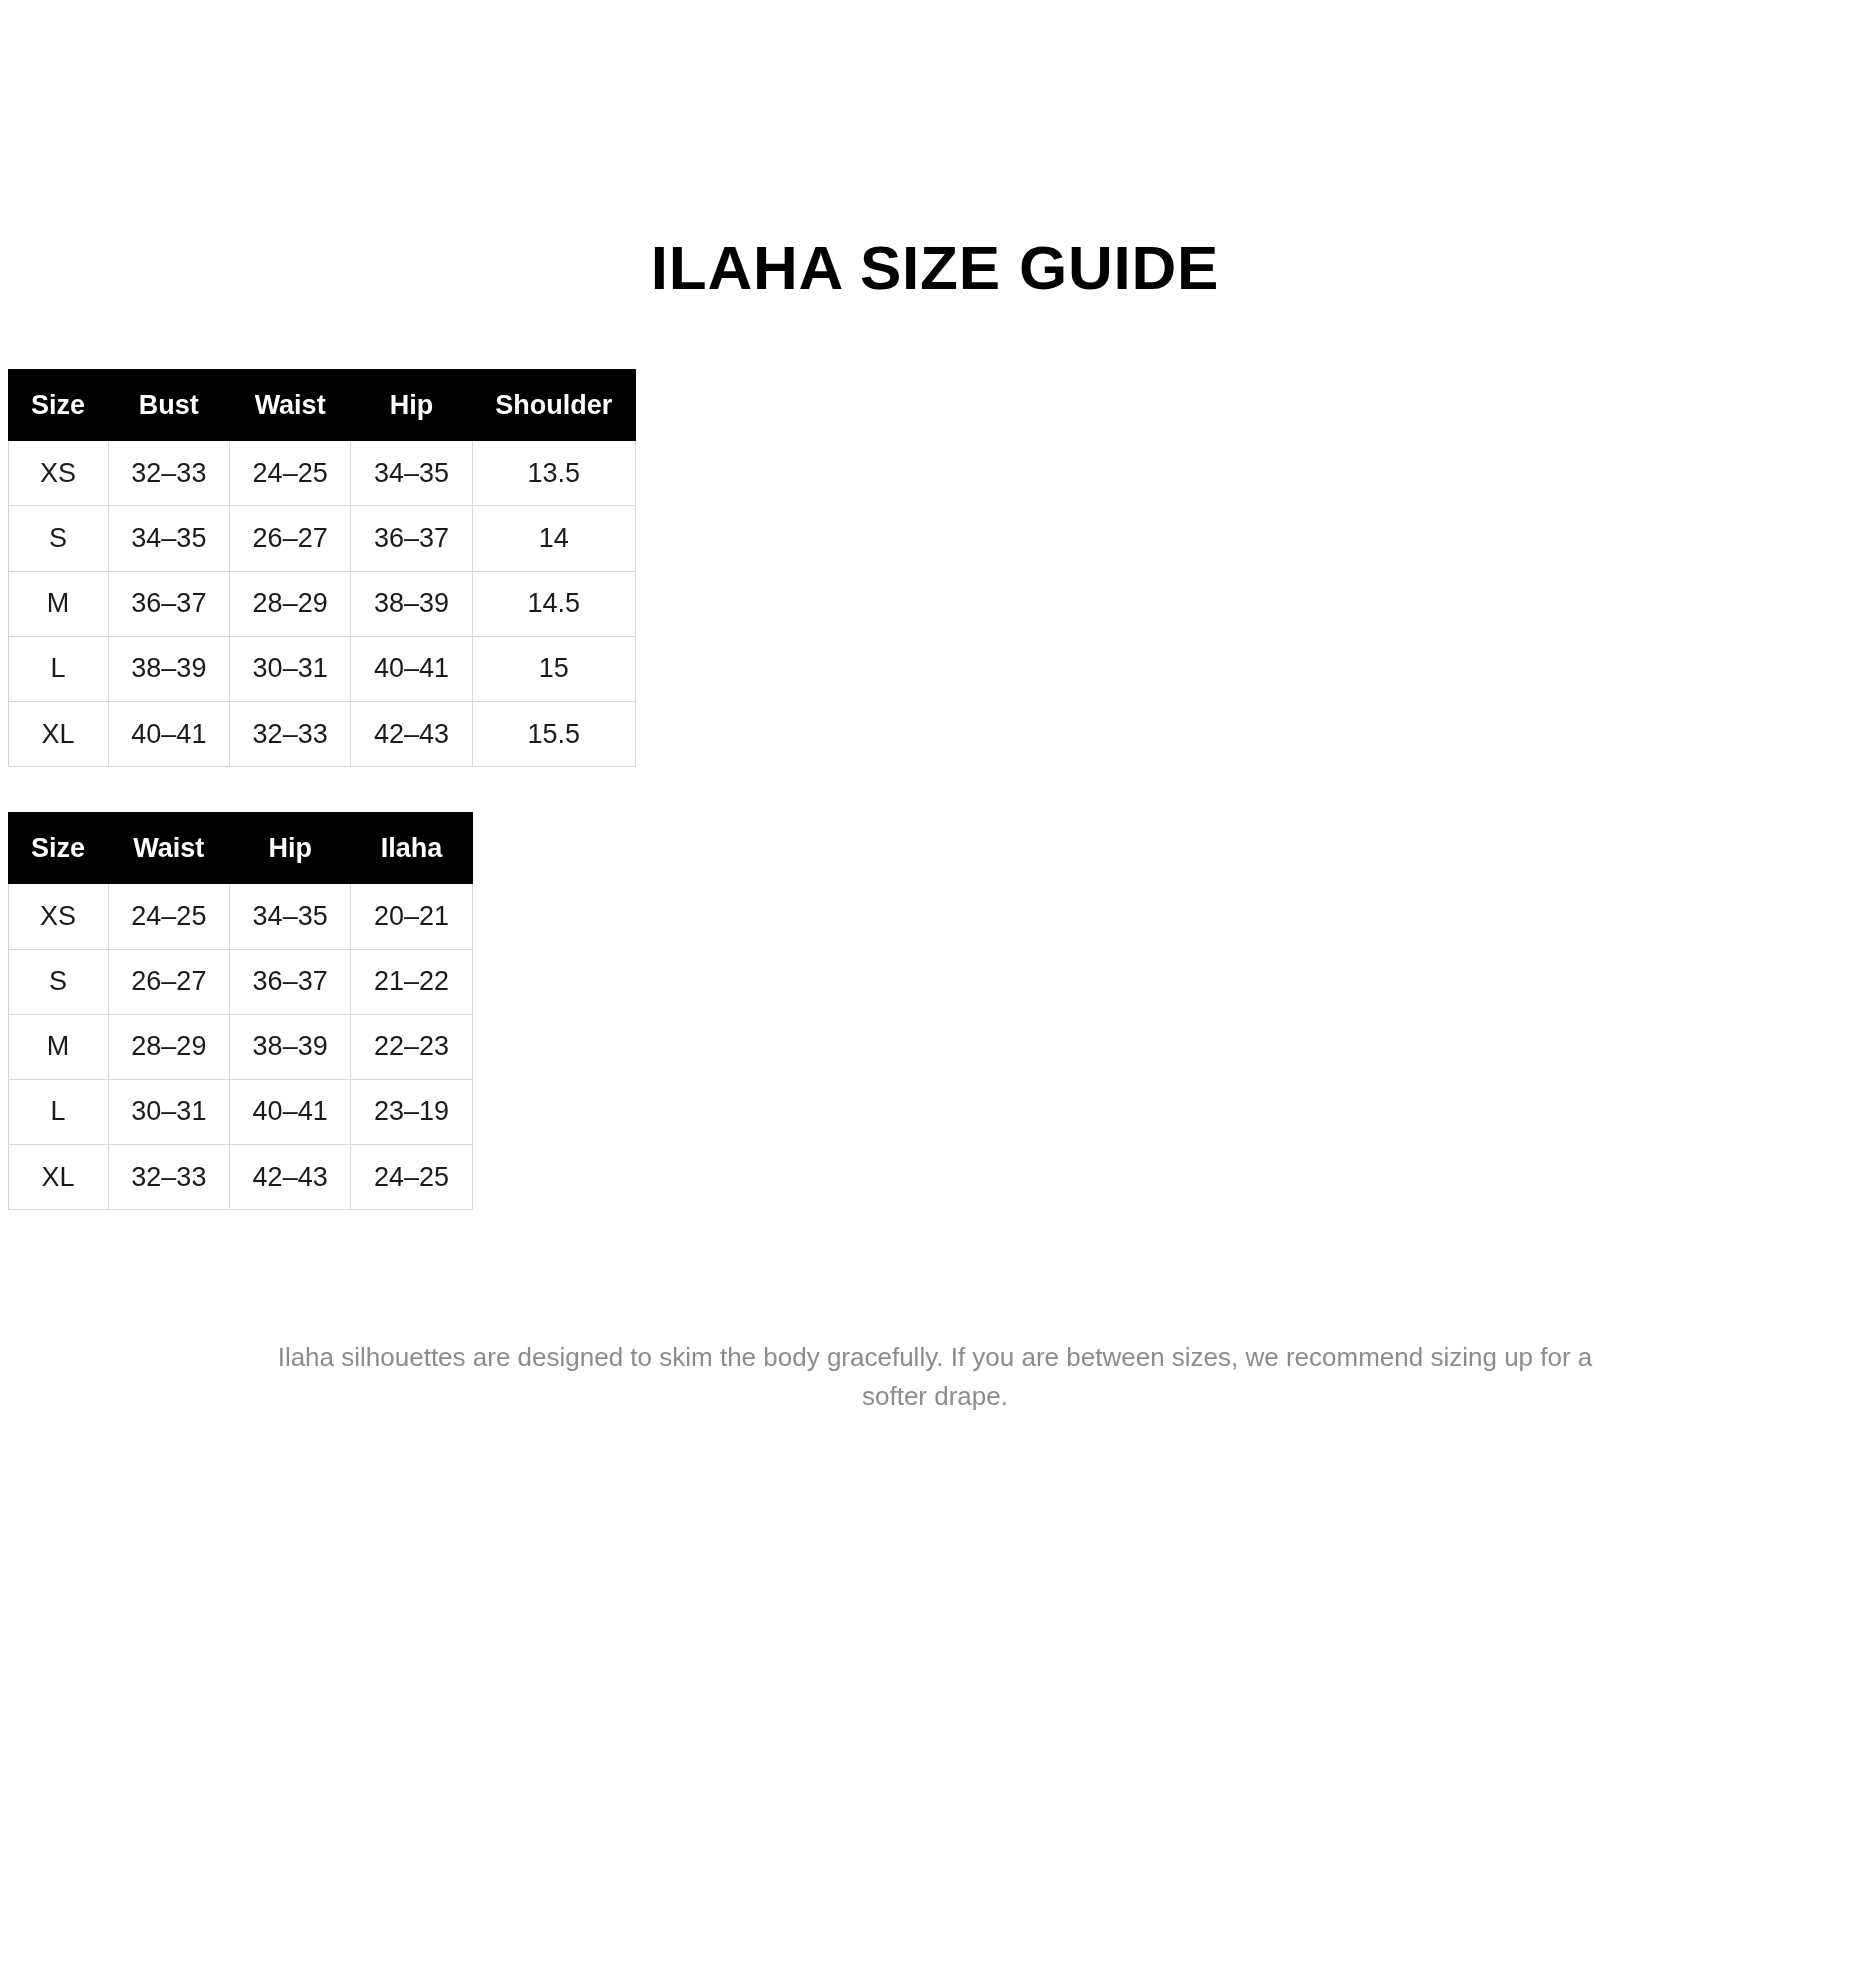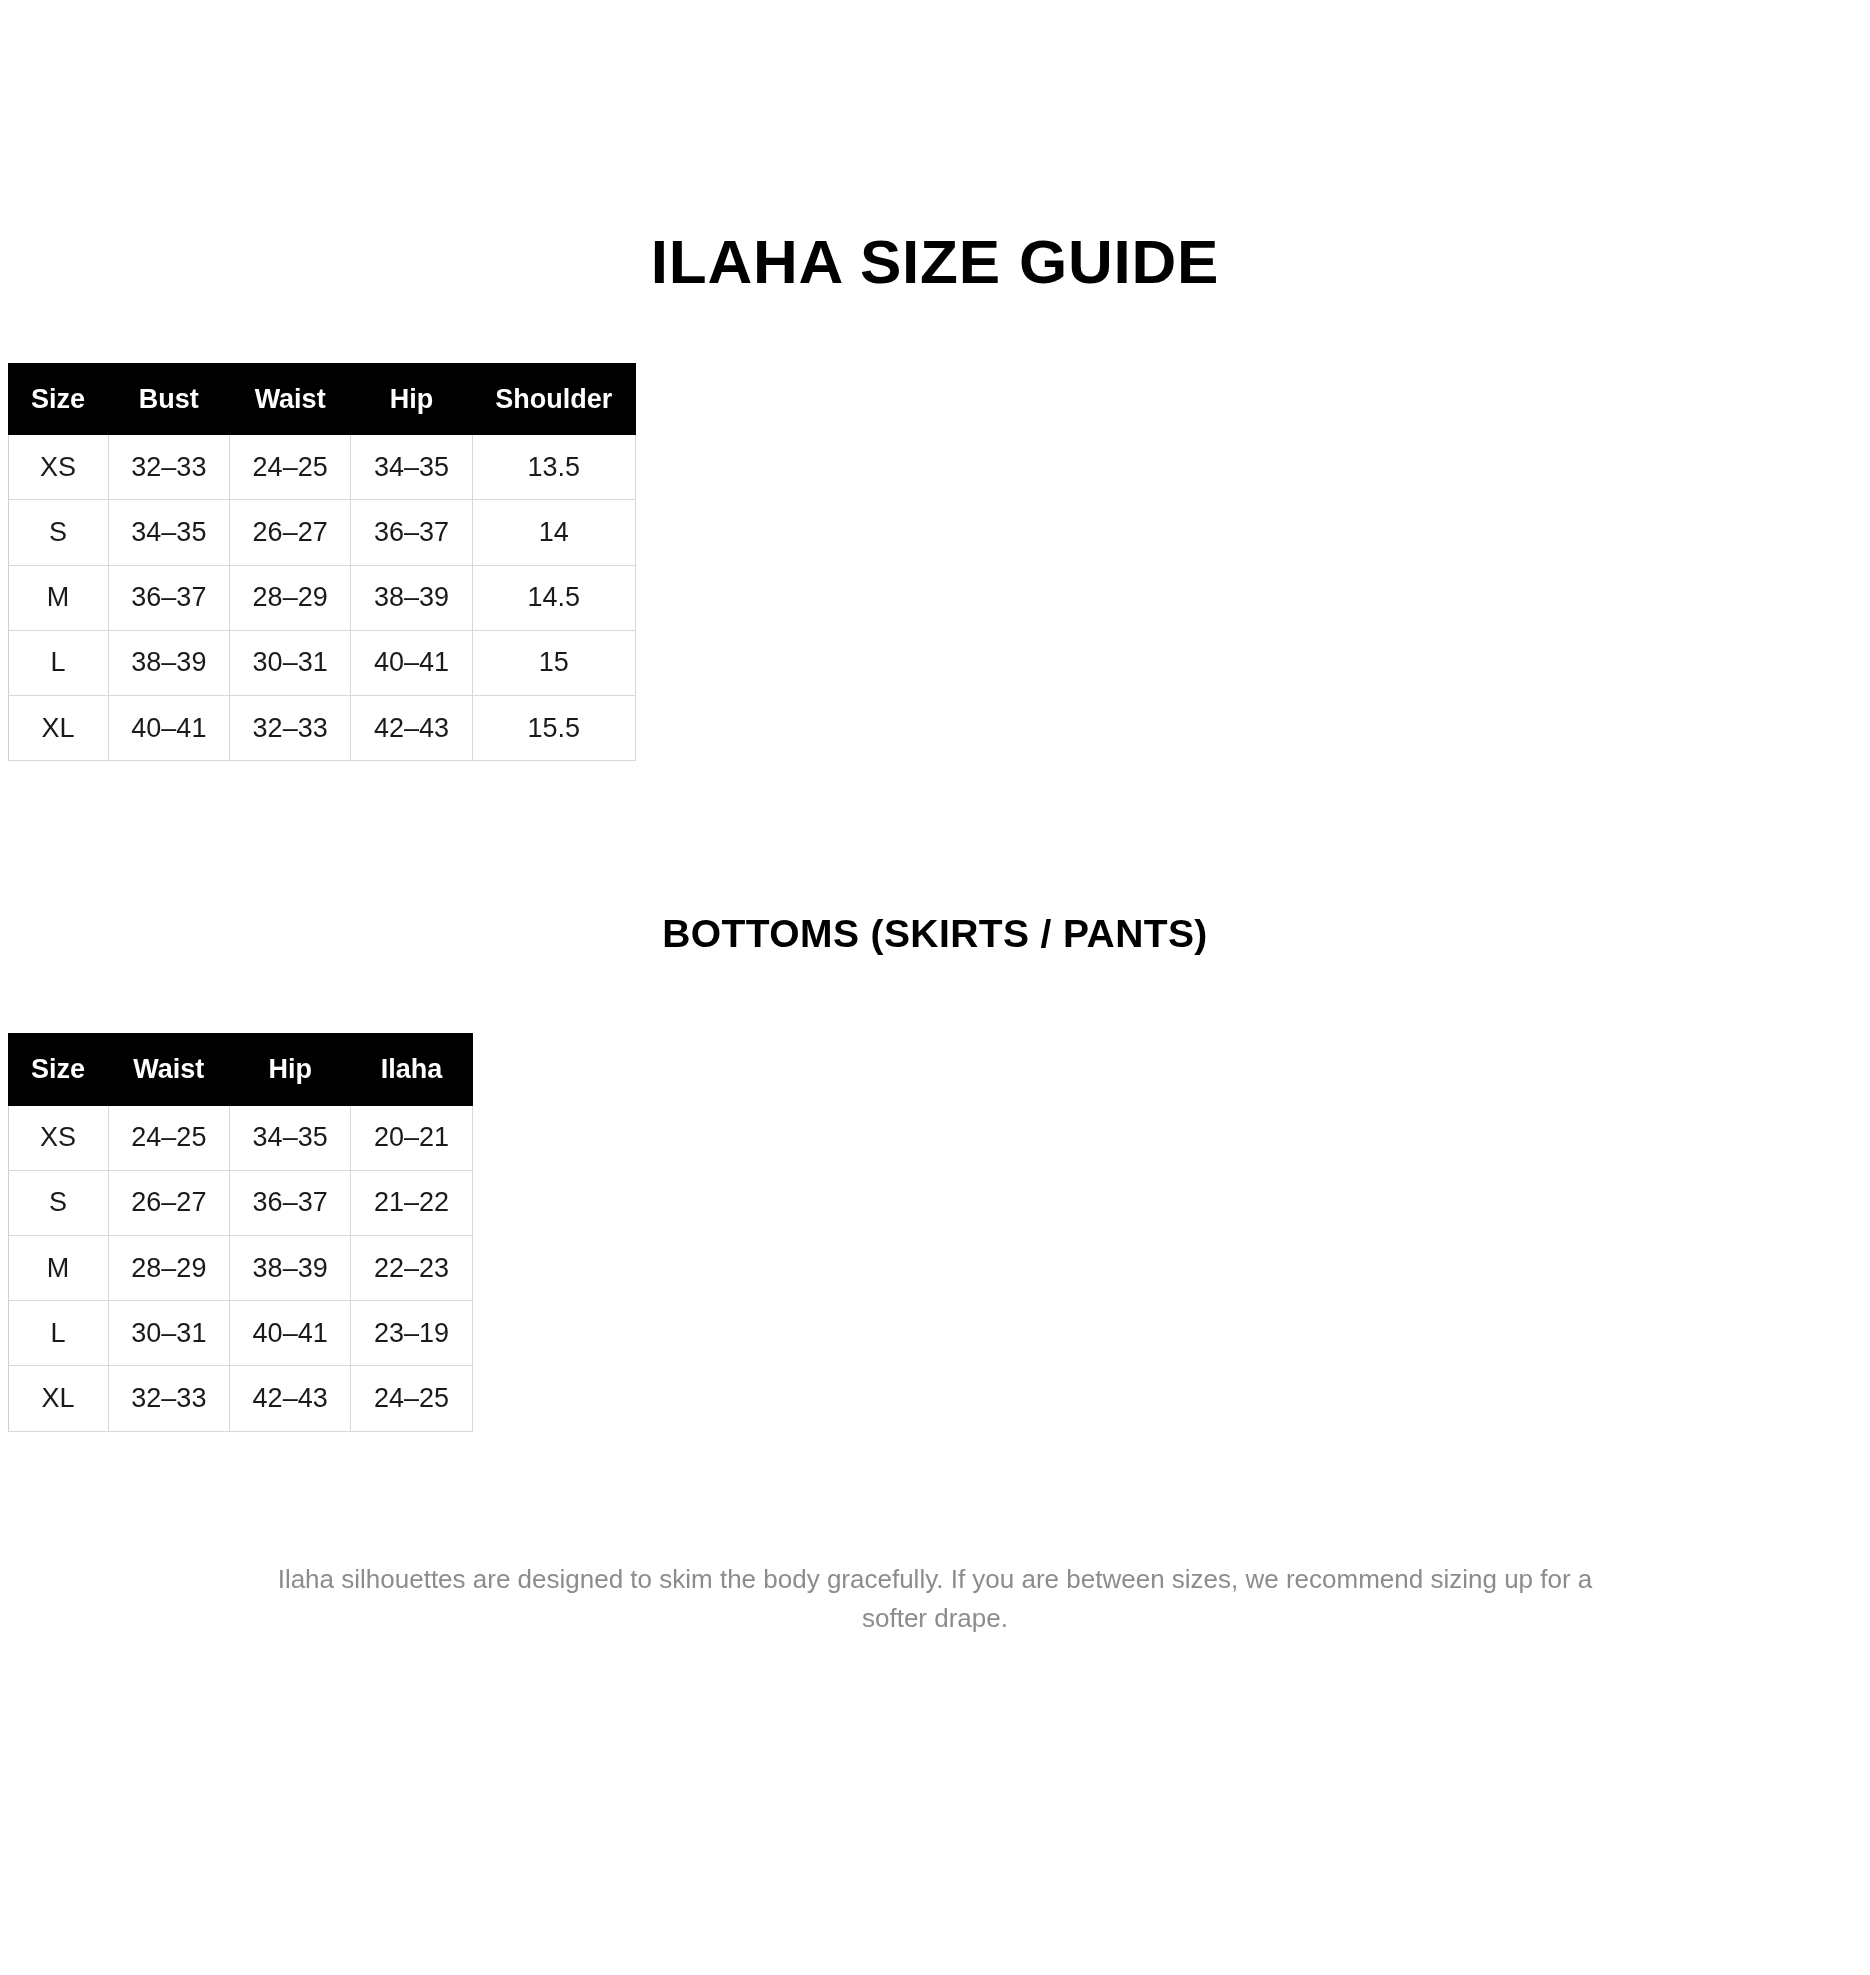--- a/index.html
+++ b/index.html
@@ -21,21 +21,21 @@
     padding-top: 226px;
     display: flex;
     flex-direction: column;
     align-items: center;
   }
   .main-title {
     font-size: 62px;
     font-weight: 700;
     letter-spacing: 0.8px;
     color: #000000;
-    margin: 0 0 0 0;
+    margin: 6px 0 0 0;
     text-align: center;
   }
   .subtitle {
     margin-top: 74px;
     font-size: 29px;
     font-weight: 400;
     color: #8c8c8c;
     text-align: center;
   }
   .table-wrap {
@@ -143,21 +143,20 @@
             <td>XL</td>
             <td>40–41</td>
             <td>32–33</td>
             <td>42–43</td>
             <td>15.5</td>
           </tr>
         </tbody>
     </table>
   </div>
 
-  <h2 class="section-title">BOTTOMS (SKIRTS / PANTS)</h2>
 
   <div class="table-wrap tbl-top">
     <table class="size-table">
       <thead>
         <tr id="bottoms-head-row">
             <th>Size</th>
             <th>Waist</th>
             <th>Hip</th>
             <th>Ilaha</th>
           </tr>

